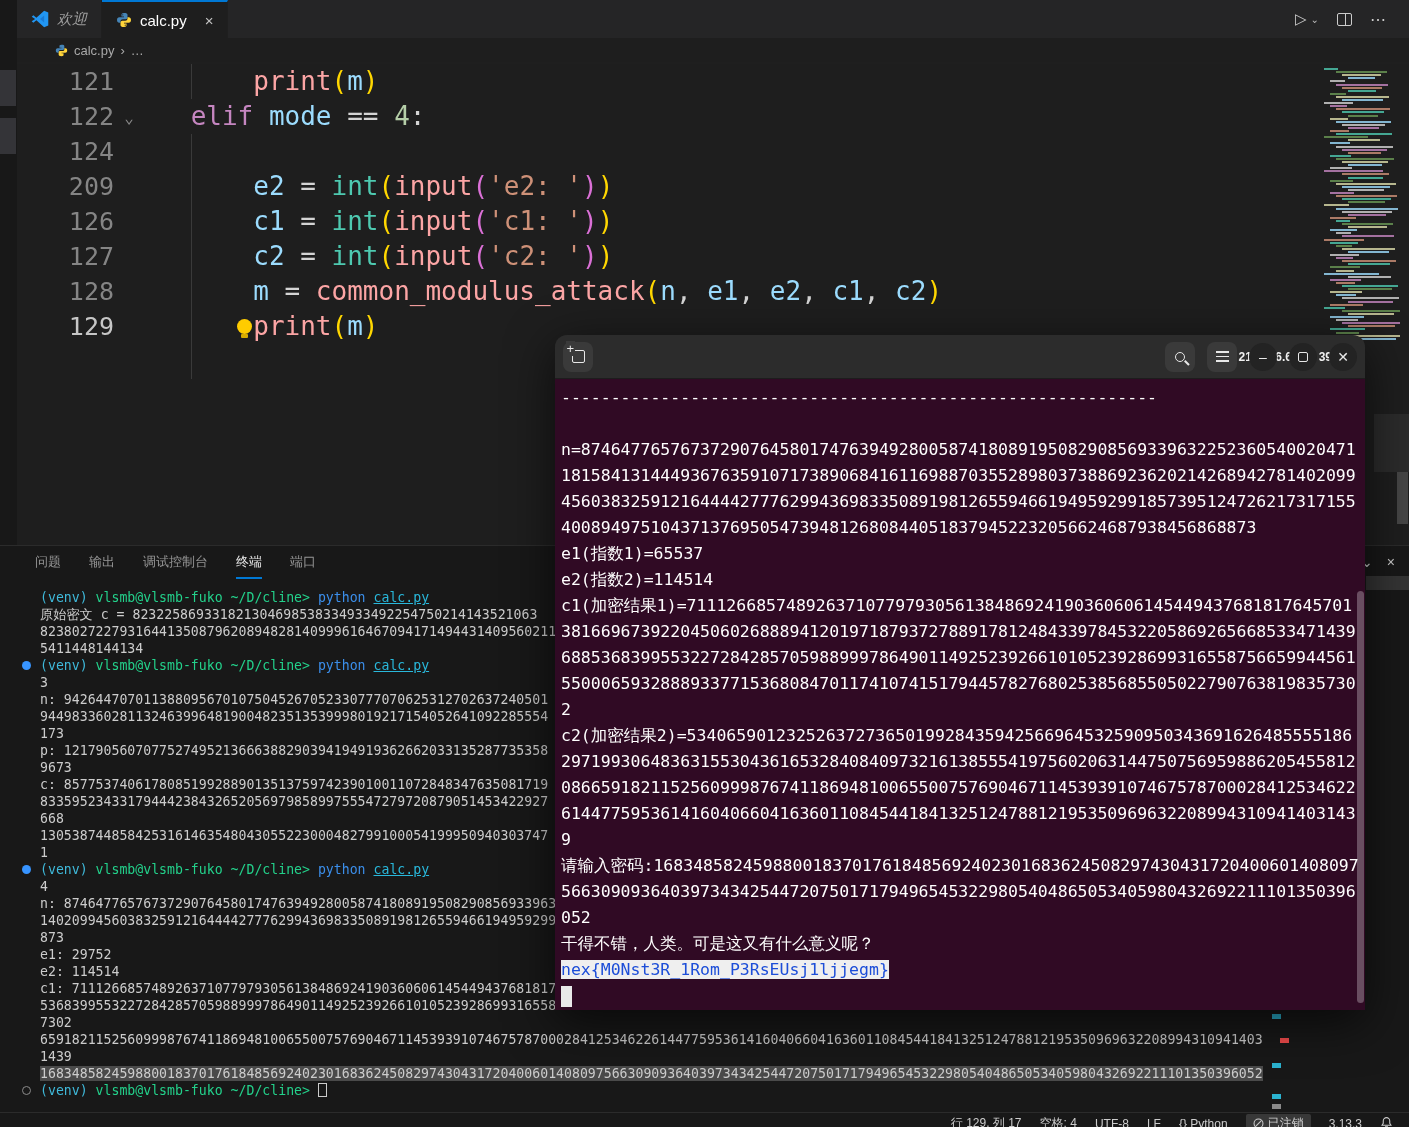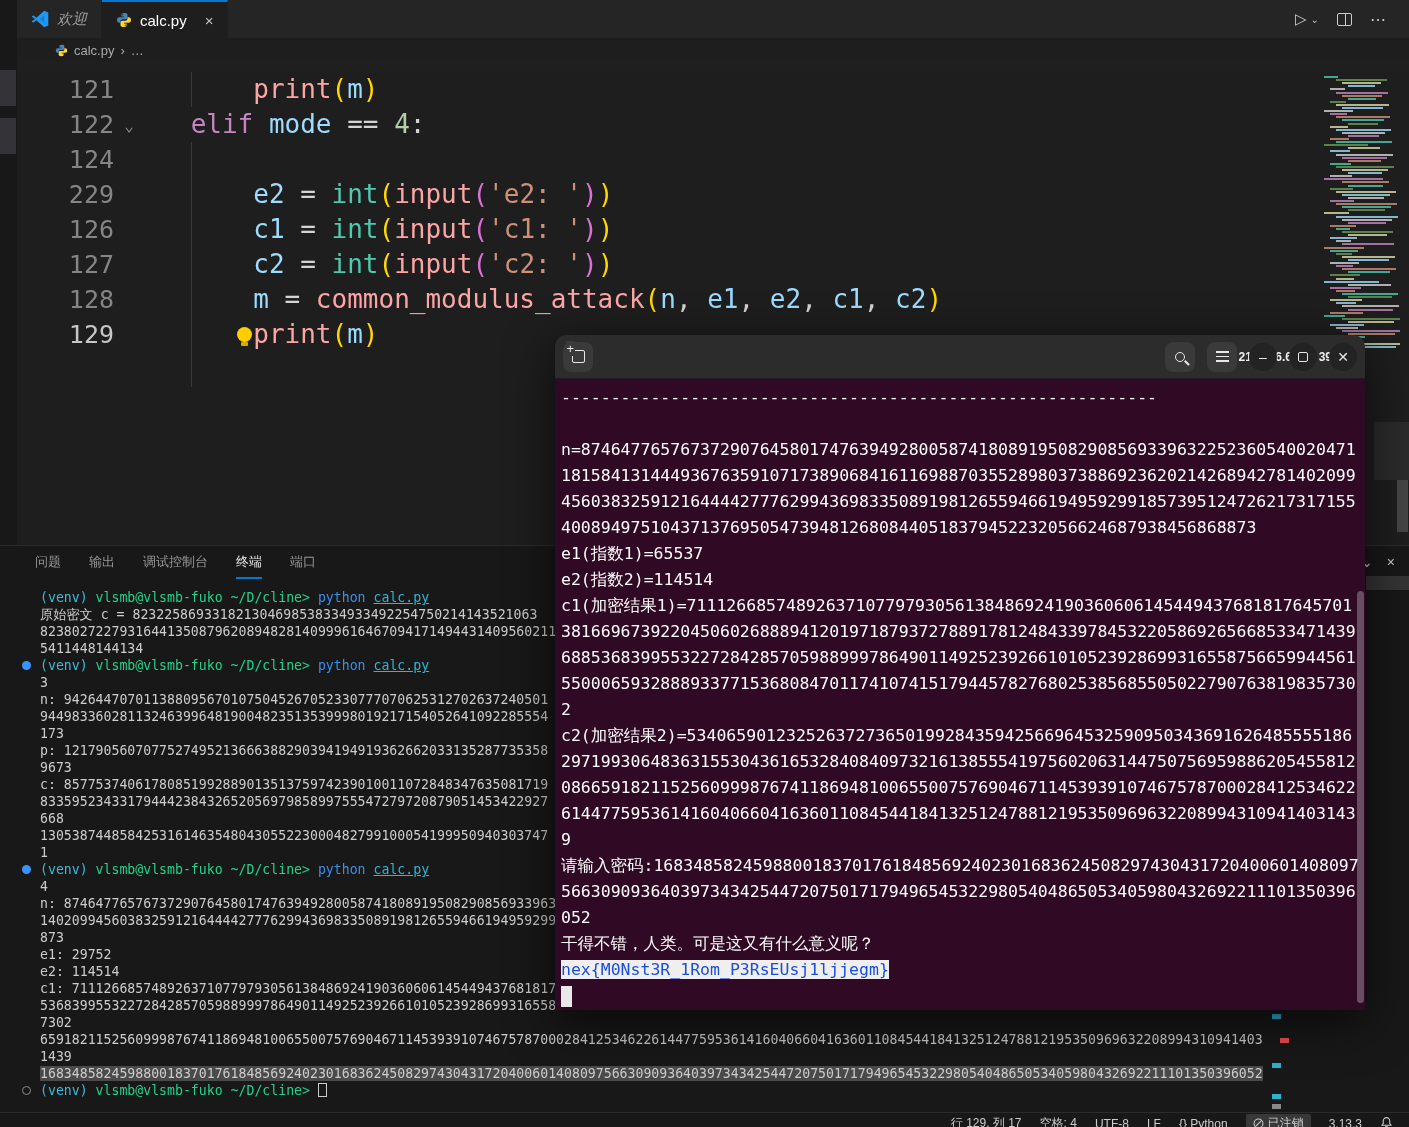--- a/index.html
+++ b/index.html
@@ -21,21 +21,21 @@
   .ta-run { display:flex; align-items:center; gap:4px; font-size:15px; }
   .ta-run .chev { font-size:10px; color:#bbbbbb; }
   .split-icon { width:15px; height:13px; border:1.5px solid #cccccc; border-radius:2px; position:relative; }
   .split-icon::after { content:""; position:absolute; left:50%; top:0; bottom:0; width:1.5px; background:#cccccc; }
   .dots { font-size:16px; letter-spacing:1px; }
 
   
   .breadcrumb { position:absolute; left:17px; top:38px; width:1392px; height:24px; background:#1e1e1e; display:flex; align-items:center; gap:6px; padding-left:38px; font-size:13px; color:#a9a9a9; }
 
   
-  .editor { position:absolute; left:17px; top:72px; width:1392px; height:483px; background:#1e1e1e; overflow:hidden; }
+  .editor { position:absolute; left:17px; top:64px; width:1392px; height:483px; background:#1e1e1e; overflow:hidden; }
   .ed-lines { position:absolute; left:0; top:0; width:100%; }
   .ed-row { display:flex; height:35px; line-height:35px; font-family:"DejaVu Sans Mono", monospace; font-size:26px; }
   .ed-gutter { width:111px; flex:none; position:relative; }
   .ed-num { position:absolute; right:14px; color:#858585; font-size:25px; }
   .ed-num.cur { color:#c6c6c6; }
   .ed-fold { position:absolute; right:-6px; top:1px; color:#8a8a8a; font-size:16px; }
   .ed-code { white-space:pre; position:relative; }
   .tk-pl { color:#d4d4d4; } .tk-kw { color:#c586c0; } .tk-var { color:#9cdcfe; }
   .tk-op { color:#d4d4d4; } .tk-num { color:#b5cea8; } .tk-fn { color:#fca5a5; }
   .tk-type { color:#4ec9b0; } .tk-str { color:#ce9178; }
@@ -161,21 +161,21 @@
           </div>
           <div class="ed-code"><span class="tk-pl">    </span><span class="tk-kw">elif</span><span class="tk-pl"> </span><span class="tk-var">mode</span><span class="tk-pl"> </span><span class="tk-op">==</span><span class="tk-pl"> </span><span class="tk-num">4</span><span class="tk-op">:</span></div>
         </div>
         <div class="ed-row">
           <div class="ed-gutter">
             <span class="ed-num">124</span>
           </div>
         </div>
         <div class="ed-row">
           <div class="ed-gutter">
-            <span class="ed-num">229</span>
+            <span class="ed-num">209</span>
           </div>
           <div class="ed-code"><span class="tk-pl">        </span><span class="tk-var">e2</span><span class="tk-pl"> </span><span class="tk-op">=</span><span class="tk-pl"> </span><span class="tk-type">int</span><span class="tk-p1">(</span><span class="tk-fn">input</span><span class="tk-p2">(</span><span class="tk-str">'e2: '</span><span class="tk-p2">)</span><span class="tk-p1">)</span></div>
         </div>
         <div class="ed-row">
           <div class="ed-gutter">
             <span class="ed-num">126</span>
           </div>
           <div class="ed-code"><span class="tk-pl">        </span><span class="tk-var">c1</span><span class="tk-pl"> </span><span class="tk-op">=</span><span class="tk-pl"> </span><span class="tk-type">int</span><span class="tk-p1">(</span><span class="tk-fn">input</span><span class="tk-p2">(</span><span class="tk-str">'c1: '</span><span class="tk-p2">)</span><span class="tk-p1">)</span></div>
         </div>
         <div class="ed-row">

